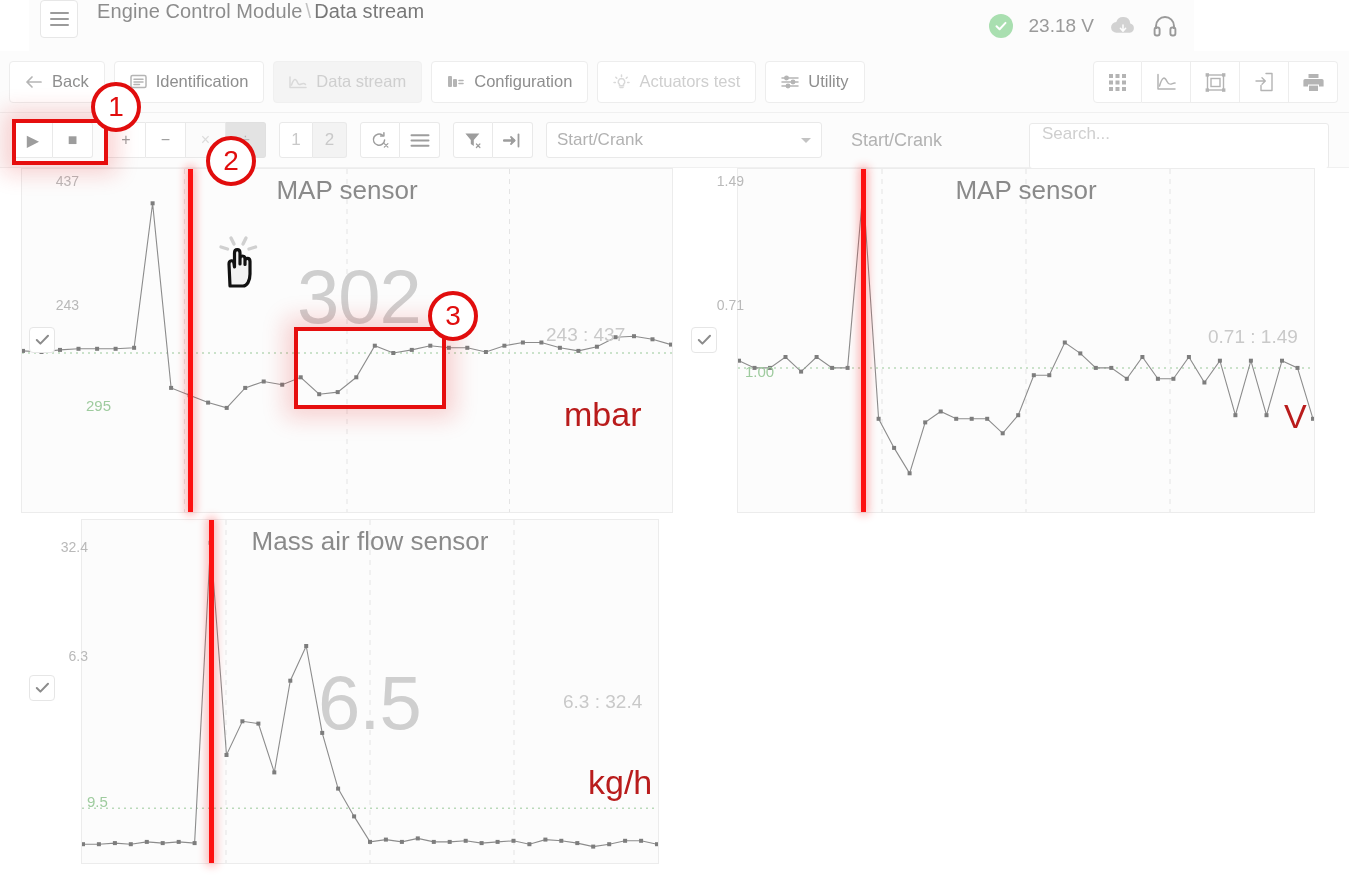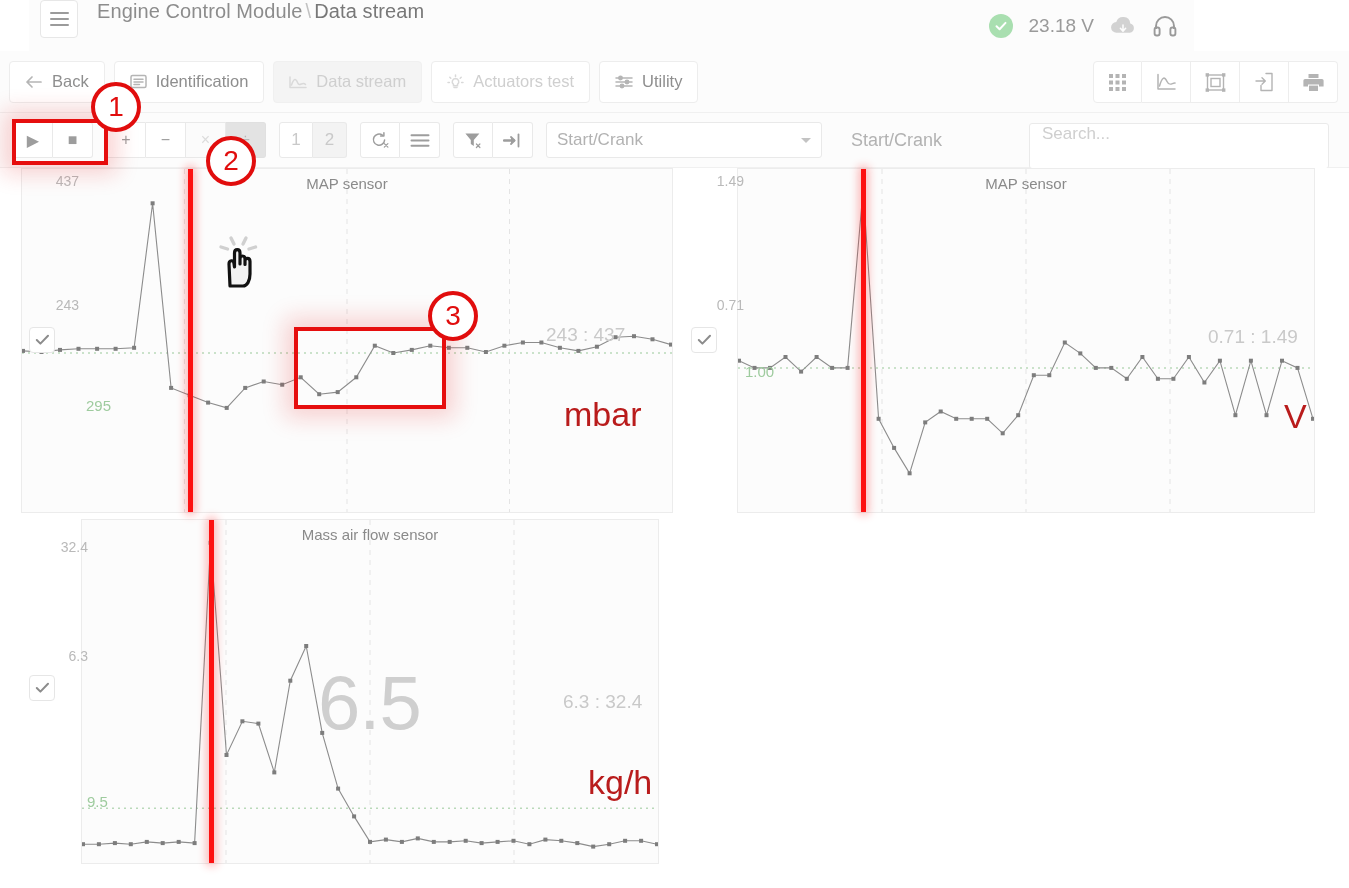--- a/index.html
+++ b/index.html
@@ -116,21 +116,21 @@
     font-family: "Liberation Sans", sans-serif; background: transparent;
   }
   .searchbox input::placeholder { color: #cfcfcf; }
 
   
   .charts { position: absolute; left: 0; top: 168px; width: 1349px; height: 720px; background: #fff; }
   .panel { position: absolute; background: #fcfcfc; border: 1px solid #ececec; }
   .panel .plot { position: absolute; left: 0; top: 0; right: 0; bottom: 0; overflow: hidden; }
   .panel .title {
     position: absolute; left: 0; right: 0; top: 6px; text-align: center;
-    font-size: 15px; color: #8a8a8a; pointer-events: none; z-index: 4;
+    font-size: 26px; color: #8a8a8a; pointer-events: none; z-index: 4;
   }
   .bigval {
     position: absolute; font-size: 76px; color: #cfcfcf; line-height: 1;
     pointer-events: none; z-index: 3; letter-spacing: -1px;
   }
   .unit { position: absolute; font-size: 34px; color: #b91c1c; pointer-events: none; z-index: 3; }
   .range { position: absolute; font-size: 19px; color: #c9c9c9; pointer-events: none; z-index: 3; }
   .ytick {
     position: absolute; font-size: 14px; color: #b9b9b9; text-align: right; z-index: 5;
   }
@@ -218,20 +218,30 @@
 
     <div class="tab active">
       <span class="tic">
         <svg width="18" height="14" viewBox="0 0 18 14" fill="none" stroke="currentColor" stroke-width="1.5" stroke-linecap="round" stroke-linejoin="round">
             <path d="M1 12.5V2M1 12.5h16M2.5 10c2-6 4-7.5 6-2.5s5-1.5 8 2"></path>
           </svg>
       </span>
       <span>Data stream</span>
     </div>
 
+    <div class="tab">
+      <span class="tic">
+        <svg width="18" height="15" viewBox="0 0 18 15" fill="currentColor">
+            <rect x="1" y="2" width="4" height="11" rx="1"></rect>
+            <rect x="6" y="5" width="4" height="8" rx="1"></rect>
+            <path d="M12 6.5h4M12 9.5h4" stroke="currentColor" stroke-width="1.6" stroke-linecap="round"></path>
+          </svg>
+      </span>
+      <span>Configuration</span>
+    </div>
 
     <div class="tab muted">
       <span class="tic">
         <svg width="17" height="16" viewBox="0 0 17 16" fill="none" stroke="currentColor" stroke-width="1.5" stroke-linecap="round">
             <path d="M8.5 4.5a3.3 3.3 0 0 1 2 5.9v1.4h-4v-1.4a3.3 3.3 0 0 1 2-5.9z"></path>
             <path d="M7 13.4h3M8.5 1v1.4M2.8 3.2l1 1M14.2 3.2l-1 1M1 8.4h1.4M14.6 8.4H16"></path>
           </svg>
       </span>
       <span>Actuators test</span>
     </div>
@@ -398,20 +408,21 @@
             <rect x="517.4" y="171.5" width="4" height="4" fill="#7d7d7d"></rect>
             <rect x="535.9" y="176.8" width="4" height="4" fill="#7d7d7d"></rect>
             <rect x="554.4" y="179.9" width="4" height="4" fill="#7d7d7d"></rect>
             <rect x="572.9" y="175.7" width="4" height="4" fill="#7d7d7d"></rect>
             <rect x="591.5" y="166.2" width="4" height="4" fill="#7d7d7d"></rect>
             <rect x="610.0" y="165.2" width="4" height="4" fill="#7d7d7d"></rect>
             <rect x="628.5" y="168.3" width="4" height="4" fill="#7d7d7d"></rect>
             <rect x="647.0" y="173.6" width="4" height="4" fill="#7d7d7d"></rect>
           </svg>
         </div>
+      <div class="bigval" style="left:275px; top:90px;">302</div>
       <div class="range" style="left:524px; top:155px;">243 : 437</div>
       <div class="unit" style="left:542px; top:226px;">mbar</div>
       <div class="ytick" style="left:13px; top:4px; width:44px;">437</div>
       <div class="ytick" style="left:13px; top:128px; width:44px;">243</div>
       <div class="base-lbl" style="left:64px; top:228px;">295</div>
     <div class="cursorline" style="left: 165.629px;"></div>
       </div>
     <div class="chk" style="left:29px; top:159px;">
       <svg width="15" height="12" viewBox="0 0 15 12">
           <path d="M1.8 6 L5.4 9.6 L13 1.8" stroke="#8c8c8c" stroke-width="2" fill="none" stroke-linecap="round" stroke-linejoin="round"></path>

